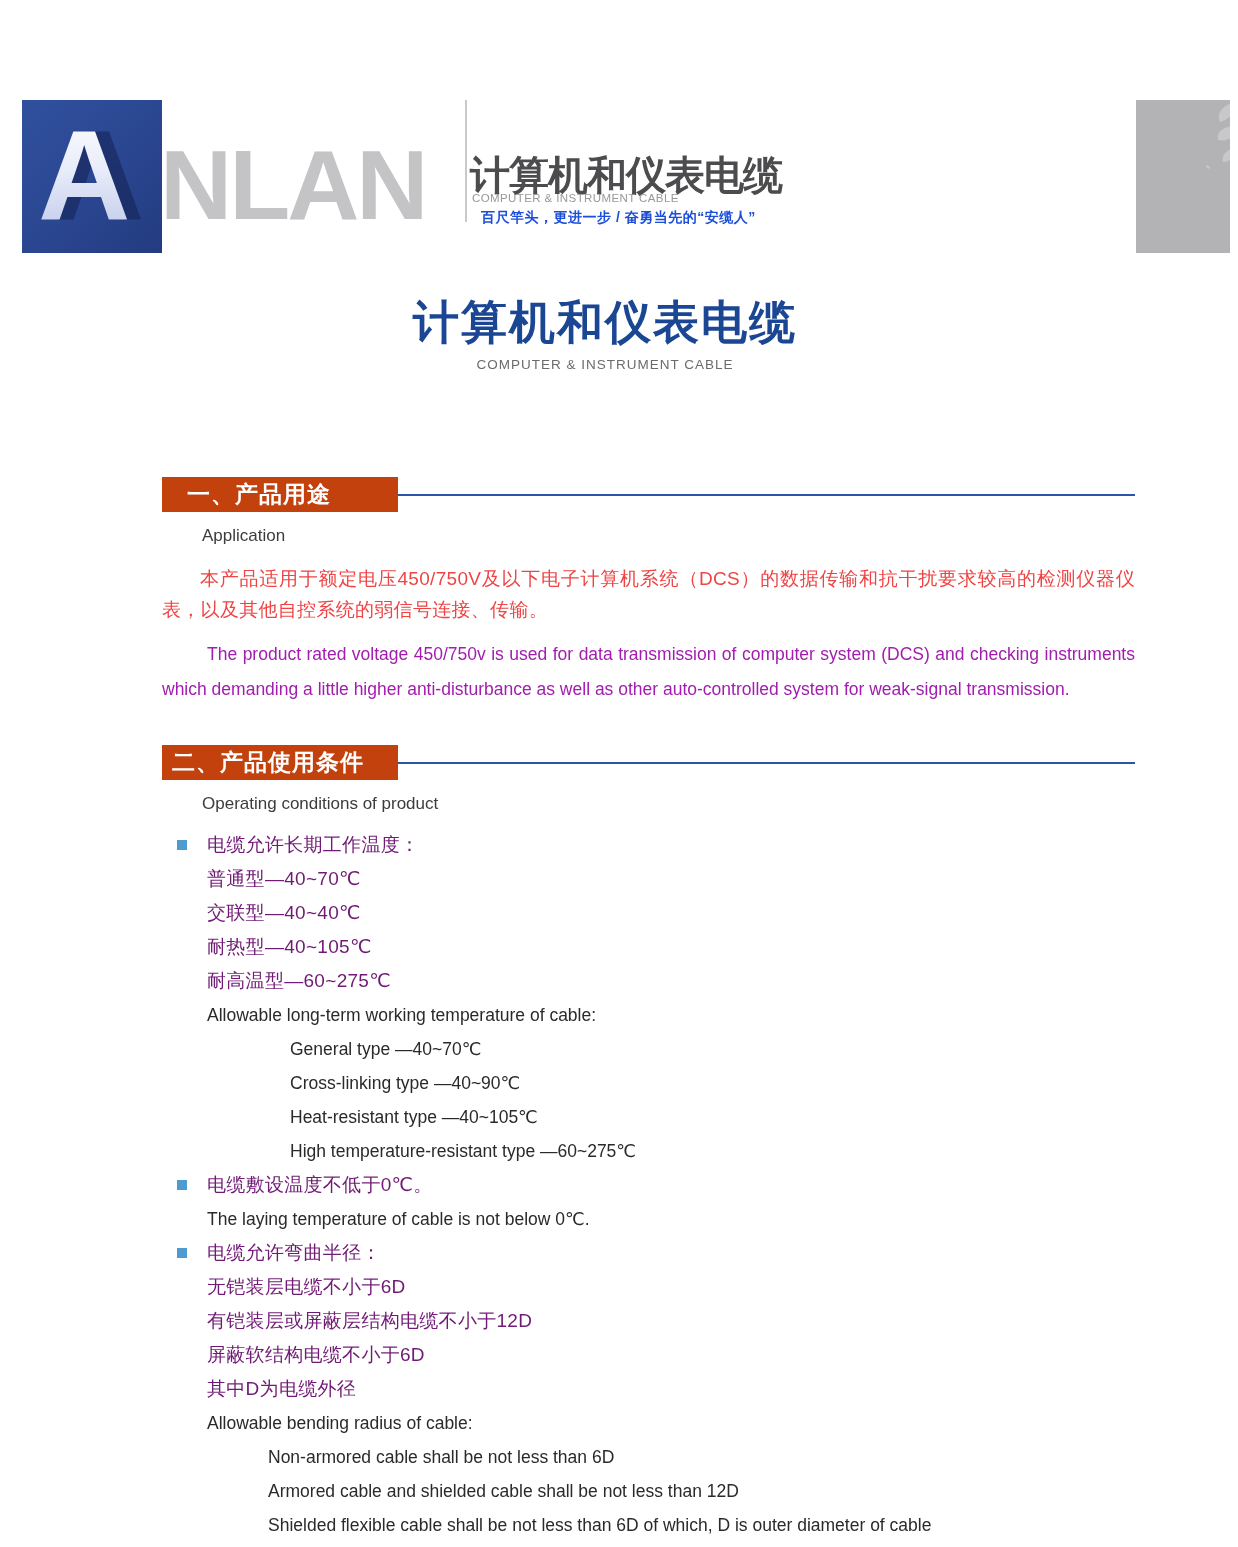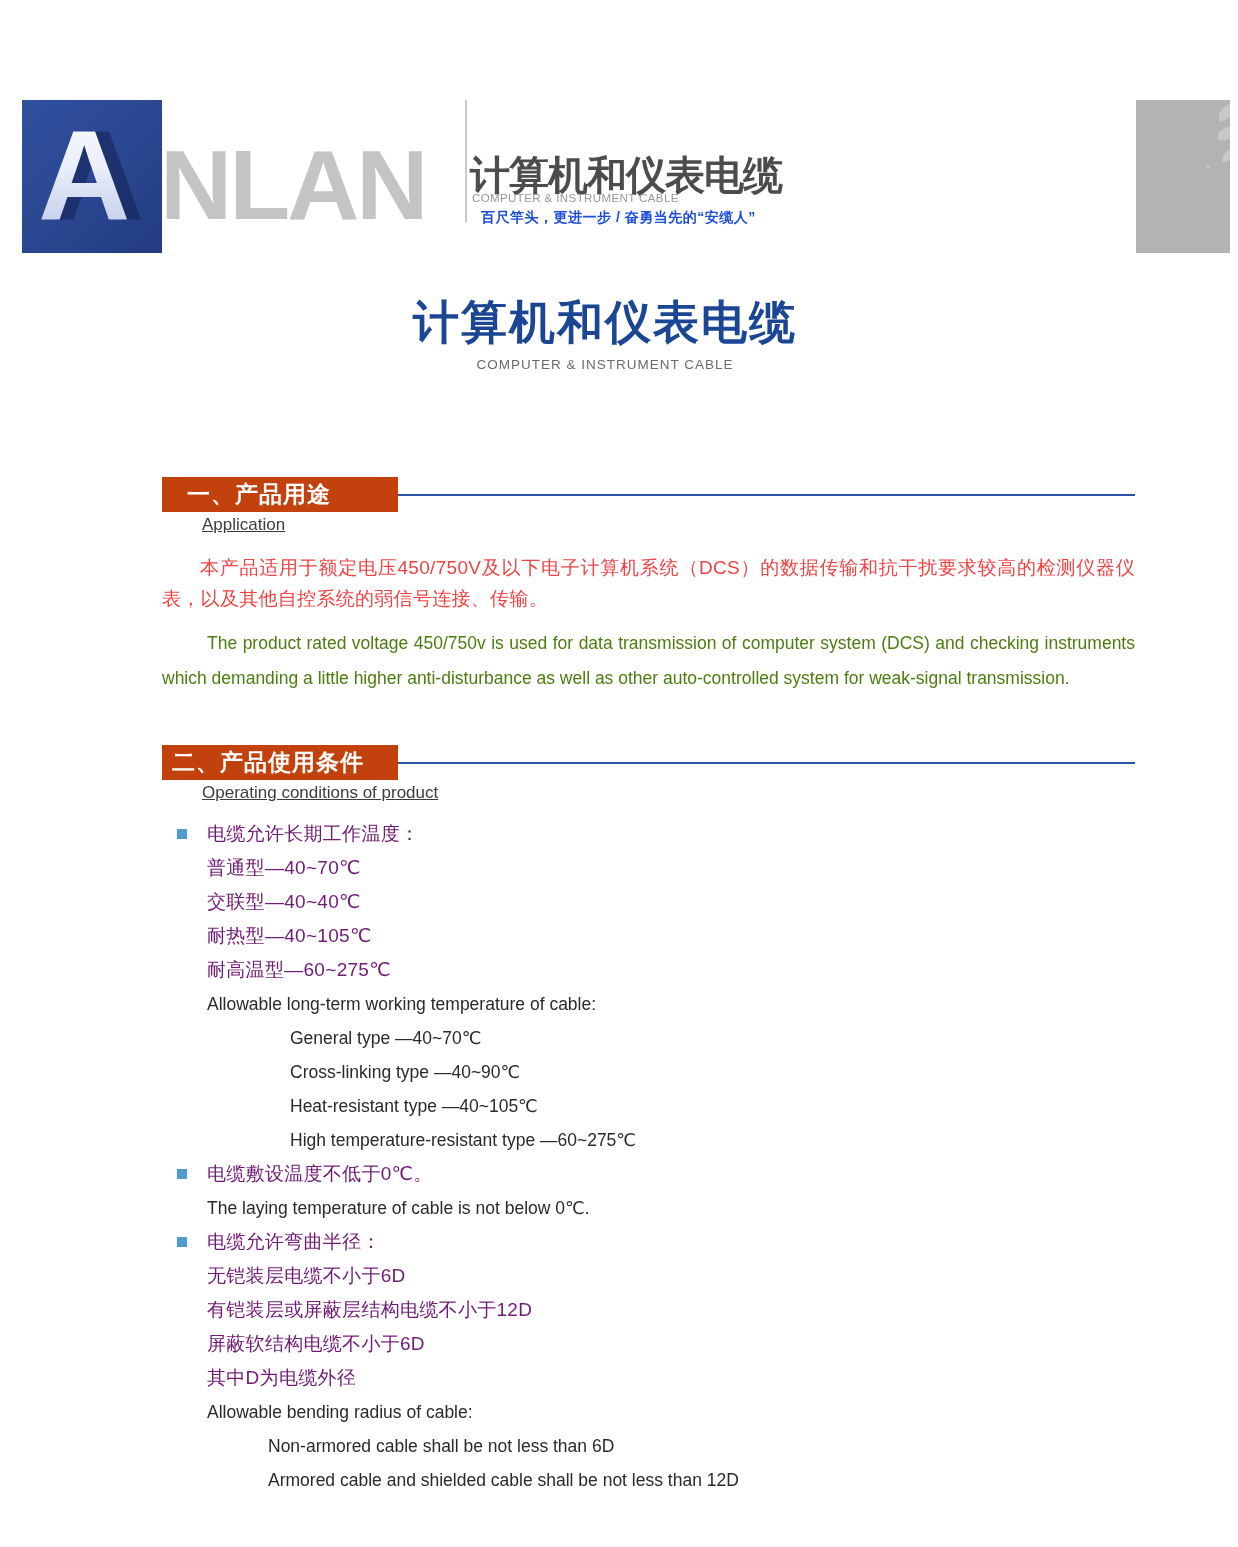--- a/index.html
+++ b/index.html
@@ -56,27 +56,27 @@
   .sec-cond{top:745px;}
   .bar-row{display:flex;align-items:center;height:35px;}
   .sec-bar{
     width:236px;height:35px;background:#c2410c;color:#ffffff;
     display:flex;align-items:center;box-sizing:border-box;
     font-size:23px;font-weight:bold;letter-spacing:1px;white-space:nowrap;
   }
   .pad1{padding-left:25px;}
   .pad2{padding-left:10px;}
   .sec-rule{flex:1;height:2px;background:#2d55a5;}
-  .sec-heading-en{margin:3px 0 0 40px;font-size:17px;color:#3c3c3e;text-decoration:underline;}
+  .sec-heading-en{margin:14px 0 0 40px;font-size:17px;color:#3c3c3e;}
   .body-cn{
     margin-top:17px;font-size:19px;line-height:31px;color:#ef4444;
     text-indent:38px;letter-spacing:.3px;text-align:justify;
   }
   .body-en{
-    margin-top:12px;font-size:17.5px;line-height:35px;color:#4d7c0f;
+    margin-top:12px;font-size:17.5px;line-height:35px;color:#a21caf;
     text-indent:45px;text-align:justify;
   }
   .cond-list{margin-top:14px;}
   .line{position:relative;line-height:34px;padding-left:45px;}
   .line-cn{font-size:19px;color:#701a75;letter-spacing:.3px;}
   .line-en{font-size:17.5px;color:#2a2a2a;}
   .indent-temp{padding-left:128px;}
   .indent-bend{padding-left:106px;}
   .bullet{
     position:absolute;left:15px;top:12px;width:10px;height:10px;background:#4e9bd2;
@@ -153,17 +153,18 @@
         <span class="bullet"></span>
         <span>电缆允许弯曲半径：</span>
       </div>
       <div class="line line-cn">无铠装层电缆不小于6D</div>
       <div class="line line-cn">有铠装层或屏蔽层结构电缆不小于12D</div>
       <div class="line line-cn">屏蔽软结构电缆不小于6D</div>
       <div class="line line-cn">其中D为电缆外径</div>
       <div class="line line-en">Allowable bending radius of cable:</div>
       <div class="line line-en indent-bend">Non-armored cable shall be not less than 6D</div>
       <div class="line line-en indent-bend">Armored cable and shielded cable shall be not less than 12D</div>
+      <div class="line line-en indent-bend">Shielded flexible cable shall be not less than 6D of which, D is outer diameter of cable</div>
 
     </div>
   </div>
 
 </div>
 
 </body></html>

